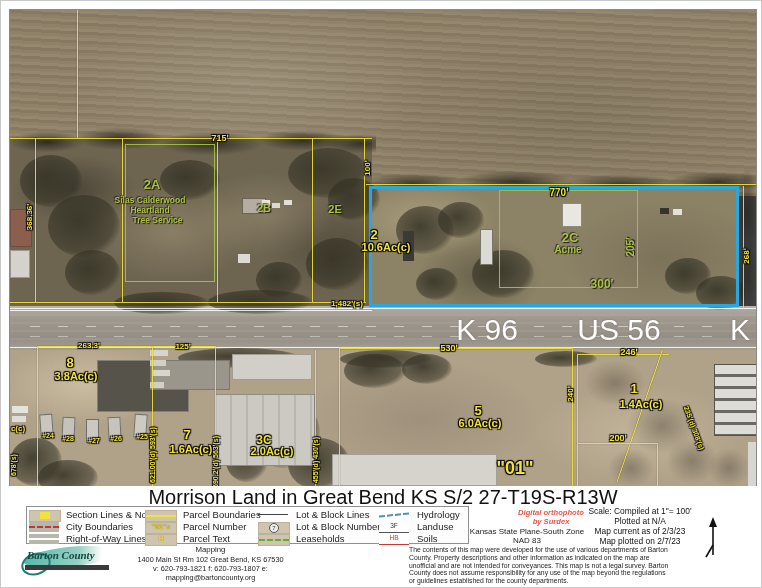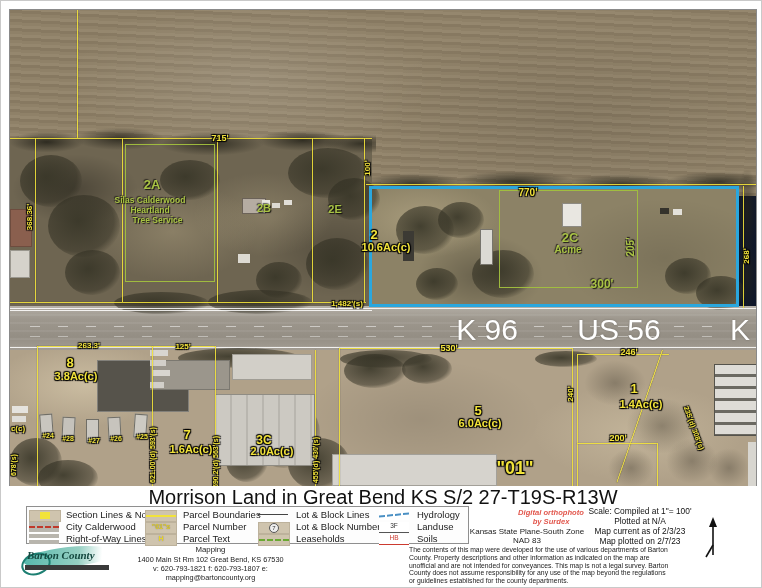--- a/index.html
+++ b/index.html
@@ -1,17 +1,17 @@
 <!DOCTYPE html>
 <html><head>
 <meta charset="utf-8">
 <style>
   html,body{margin:0;padding:0;background:#e8e8e8;}
   .page{position:relative;width:762px;height:588px;background:#fff;font-family:"Liberation Sans",sans-serif;overflow:hidden;border:1px solid #c9c9c9;box-sizing:border-box;}
-  .map{position:absolute;left:8px;top:8px;width:748px;height:478px;overflow:hidden;border:1px solid #8a8a8a;box-sizing:border-box;background:#0f172a;}
+  .map{position:absolute;left:8px;top:8px;width:748px;height:478px;overflow:hidden;border:1px solid #8a8a8a;box-sizing:border-box;background:#404040;}
   .abs{position:absolute;}
   
   .field-top{left:0;top:0;width:748px;height:186px;
     background:
       radial-gradient(ellipse 260px 120px at 32% 38%, rgba(255,255,255,.10), transparent 70%),
       radial-gradient(ellipse 300px 140px at 75% 60%, rgba(0,0,0,.07), transparent 70%),
       repeating-linear-gradient(183deg,#95876e 0 3px,#877961 3px 6px,#8f8168 6px 9px);}
   .mid-band{left:0;top:128px;width:362px;height:170px;
     background:
       radial-gradient(ellipse 90px 50px at 18% 30%, rgba(0,0,0,.30), transparent 70%),
@@ -194,21 +194,21 @@
     <div class="ml yl" style="left:20px;top:207px;font-size:8px;transform:translate(-50%,-50%) rotate(-90deg);">368.36'</div>
     <div class="ml gl" style="left:142px;top:174px;font-size:13px;">2A</div>
     <div class="ml gl" style="left:140px;top:190px;font-size:8.5px;">Silas Calderwood</div>
     <div class="ml gl" style="left:140px;top:200px;font-size:8.5px;">Heartland</div>
     <div class="ml gl" style="left:140px;top:210px;font-size:8.5px;padding-left:15px;">Tree Service</div>
     <div class="ml gl" style="left:254px;top:198px;font-size:11px;">2B</div>
     <div class="ml gl" style="left:325px;top:199px;font-size:11px;">2E</div>
     <div class="ml yl" style="left:358px;top:158px;font-size:8px;transform:translate(-50%,-50%) rotate(-90deg);">100'</div>
     <div class="ml yl" style="left:364px;top:224px;font-size:13px;">2</div>
     <div class="ml yl" style="left:376px;top:237px;font-size:11px;">10.6Ac(c)</div>
-    <div class="ml yl" style="left:518px;top:183px;font-size:10px;">770'</div>
+    <div class="ml yl" style="left:549px;top:183px;font-size:10px;">770'</div>
     <div class="ml gl" style="left:560px;top:227px;font-size:13px;text-align:center;">2C</div>
     <div class="ml gl" style="left:558px;top:240px;font-size:10px;">Acme</div>
     <div class="ml gl" style="left:621px;top:237px;font-size:10px;transform:translate(-50%,-50%) rotate(-90deg);">205'</div>
     <div class="ml gl" style="left:592px;top:274px;font-size:12px;">300'</div>
     <div class="ml yl" style="left:737px;top:246px;font-size:8px;transform:translate(-50%,-50%) rotate(-90deg);">268'</div>
     <div class="ml yl" style="left:337px;top:294px;font-size:8px;">1,482'(s)</div>
     <div class="ml wl" style="left:477px;top:320px;font-size:30px;">K 96</div>
     <div class="ml wl" style="left:609px;top:320px;font-size:30px;">US 56</div>
     <div class="ml wl" style="left:730px;top:320px;font-size:30px;">K</div>
     <div class="ml yl" style="left:439px;top:338px;font-size:9px;">530'</div>
@@ -247,21 +247,21 @@
 
   <div class="abs legend-box">
 
     <div class="sw sw-tan" style="left:2px;top:3px;">
         <div style="width:10px;height:7px;background:#f2e33a;margin:1px auto;"></div>
       </div>
     <div class="lg-label" style="left:39px;top:2px;">Section Lines &amp; No.</div>
     <div class="sw sw-grey" style="left:2px;top:15px;">
         <div style="margin-top:4px;border-top:2px dashed #c0392b;"></div>
       </div>
-    <div class="lg-label" style="left:39px;top:14px;">City Calderwood</div>
+    <div class="lg-label" style="left:39px;top:14px;">City Boundaries</div>
     <div class="sw sw-grey" style="left:2px;top:27px;">
         <div style="margin-top:4px;border-top:2px solid #fff;"></div>
       </div>
     <div class="lg-label" style="left:39px;top:26px;">Right-of-Way Lines</div>
 
     <div class="sw sw-tan" style="left:118px;top:3px;">
         <div style="margin-top:4px;border-top:2px solid #f2e33a;"></div>
       </div>
     <div class="lg-label" style="left:156px;top:2px;">Parcel Boundaries</div>
     <div class="sw sw-tan" style="left:118px;top:15px;color:#e8d42a;font-size:7px;font-weight:bold;text-align:center;text-shadow:0 0 1px #555;">"01"s</div>

